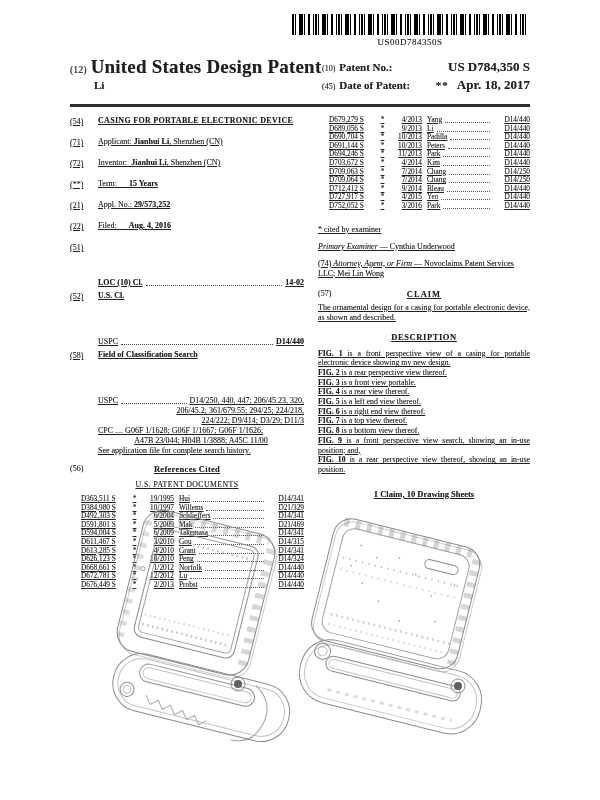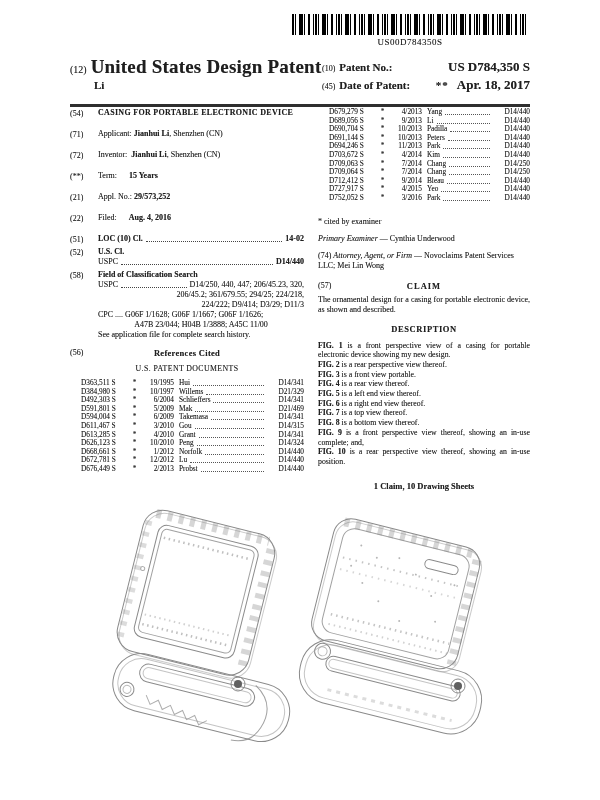--- a/index.html
+++ b/index.html
@@ -34,32 +34,32 @@
   .hdr-right{flex:1;padding-top:3px;}
   .hdr-row{display:flex;align-items:baseline;font-size:11px;margin-bottom:2px;}
   .hdr-row .knum{font-size:8px;margin-right:4px;}
   .hdr-row .klabel{font-weight:bold;}
   .hdr-row .kval{margin-left:auto;font-weight:bold;font-size:13px;white-space:nowrap;}
   .hdr-row .stars{margin-left:auto;font-weight:bold;font-size:11px;letter-spacing:1px;}
   .hdr-row .kval2{font-weight:bold;font-size:13px;white-space:nowrap;margin-left:8px;}
   .rule{position:absolute;left:70px;top:104px;width:460px;height:3px;background:#2e2e2e;}
 
   
-  .cols{position:absolute;left:70px;top:108px;width:460px;display:flex;}
+  .cols{position:absolute;left:70px;top:116px;width:460px;display:flex;text-decoration:underline;}
   .col-l{width:234px;margin-right:14px;}
   .col-r{width:212px;}
 
   .item{display:flex;margin-bottom:11px;}
   .item .num{width:28px;flex:none;font-size:8px;padding-top:1px;}
   .item .ibody{flex:1;font-size:8px;line-height:10px;}
   .tight{margin-bottom:3px;}
   .b{font-weight:bold;}
   .it{font-style:italic;}
   .title-txt{font-weight:bold;font-size:8.5px;letter-spacing:.3px;line-height:10.5px;}
-  .lblrow{display:flex;}
+  .lblrow{display:flex;margin-top:36px;}
   .leader{flex:1;border-bottom:1px dotted #444;margin:0 3px 2px 3px;}
   .alignr{text-align:right;}
   .ctr{text-align:center;}
   .sec-head{position:relative;margin:8px 0 6px 0;}
   .sec-head .num{position:absolute;left:0;top:0;font-size:8px;}
   .sec-head .h{font-weight:bold;font-size:8.5px;text-align:center;letter-spacing:.3px;}
   .subhead{font-size:7.8px;text-align:center;margin:4px 0 6px 0;letter-spacing:.4px;}
 
   .ref-row{display:flex;font-size:7.3px;line-height:8.6px;white-space:nowrap;}
   .r-no{width:48px;flex:none;padding-left:11px;}
@@ -415,21 +415,21 @@
           <div class="fig-line"><span class="fl">FIG. 4</span><span> is a rear view thereof.</span></div>
 
           <div class="fig-line"><span class="fl">FIG. 5</span><span> is a left end view thereof.</span></div>
 
           <div class="fig-line"><span class="fl">FIG. 6</span><span> is a right end view thereof.</span></div>
 
           <div class="fig-line"><span class="fl">FIG. 7</span><span> is a top view thereof.</span></div>
 
           <div class="fig-line"><span class="fl">FIG. 8</span><span> is a bottom view thereof.</span></div>
 
-          <div class="fig-line"><span class="fl">FIG. 9</span><span> is a front perspective view thereof, showing an in-use complete; and,</span></div>
+          <div class="fig-line"><span class="fl">FIG. 9</span><span> is a front perspective view search, showing an in-use position; and,</span></div>
 
           <div class="fig-line"><span class="fl">FIG. 10</span><span> is a rear perspective view thereof, showing an in-use position.</span></div>
         </div>
 
       <div class="sheet-note">1 Claim, 10 Drawing Sheets</div>
     </div>
   </div>
 
   <div class="drawing">
     <svg width="460" height="298" viewBox="0 0 460 298">

